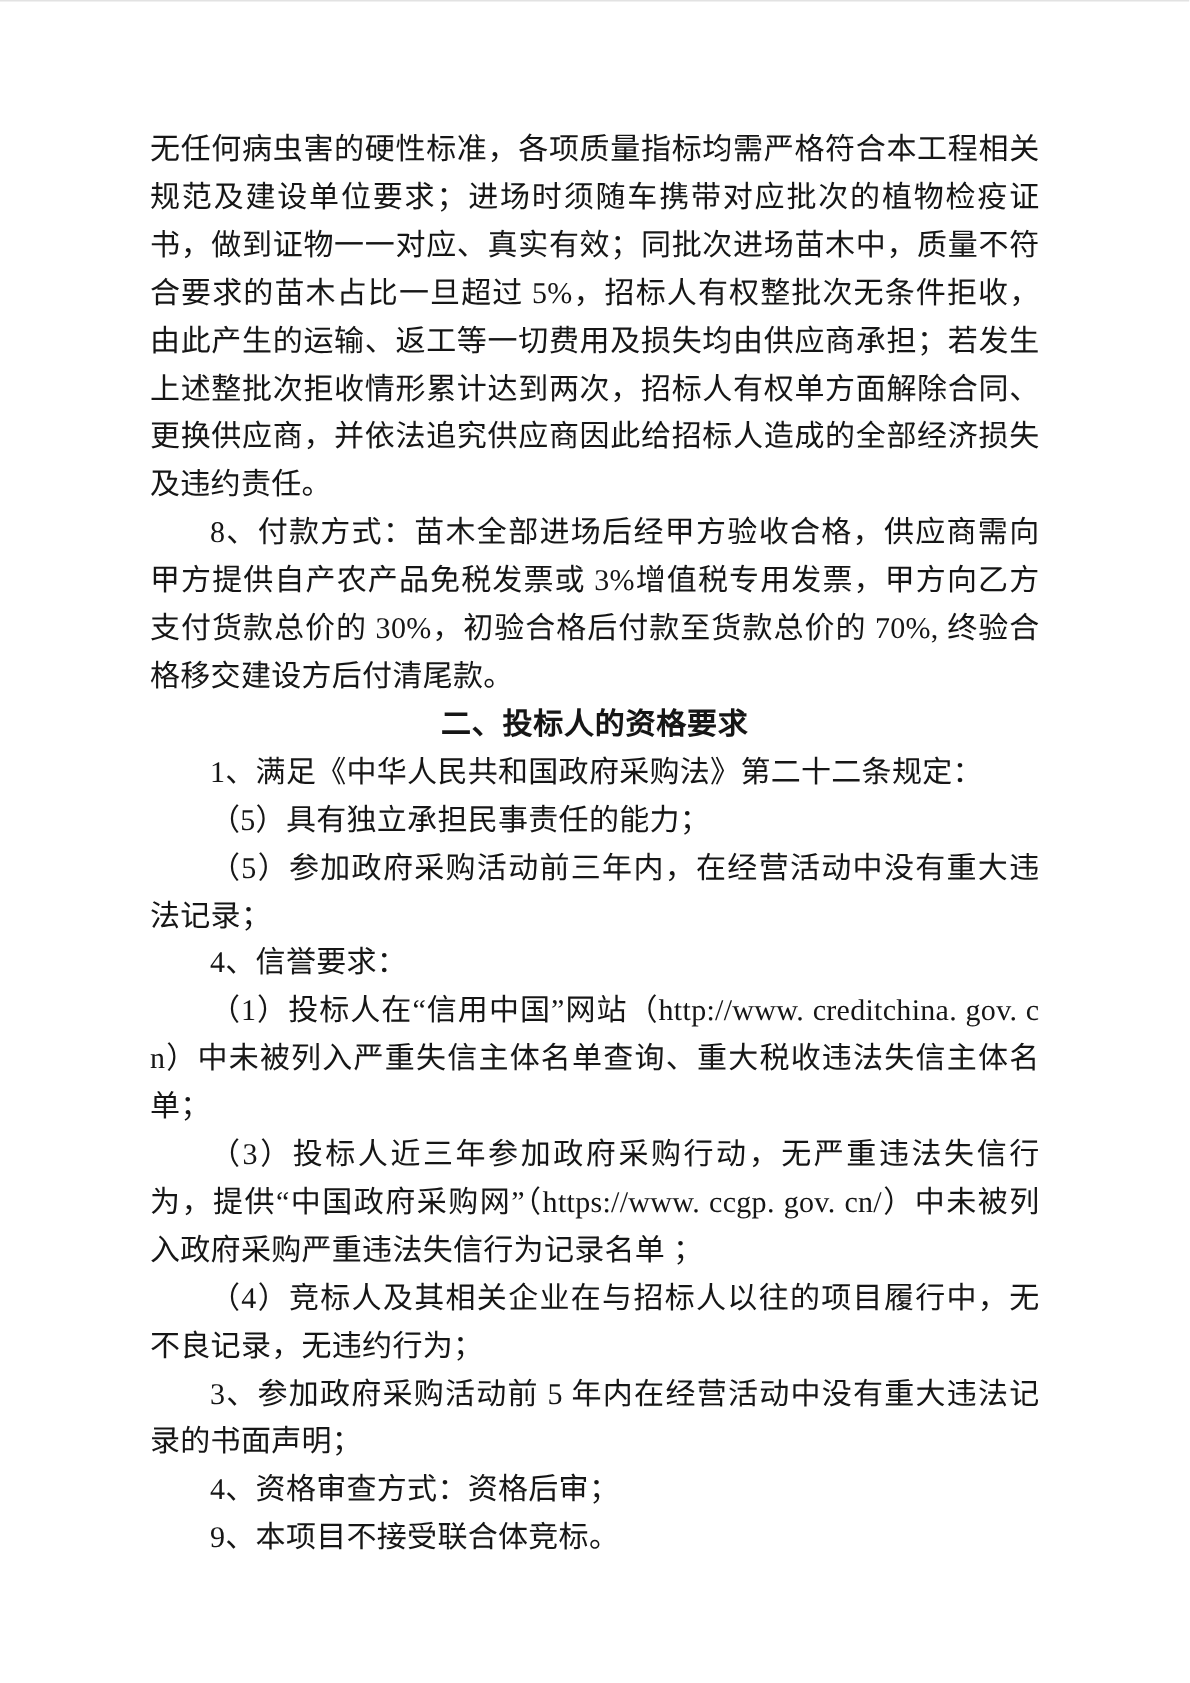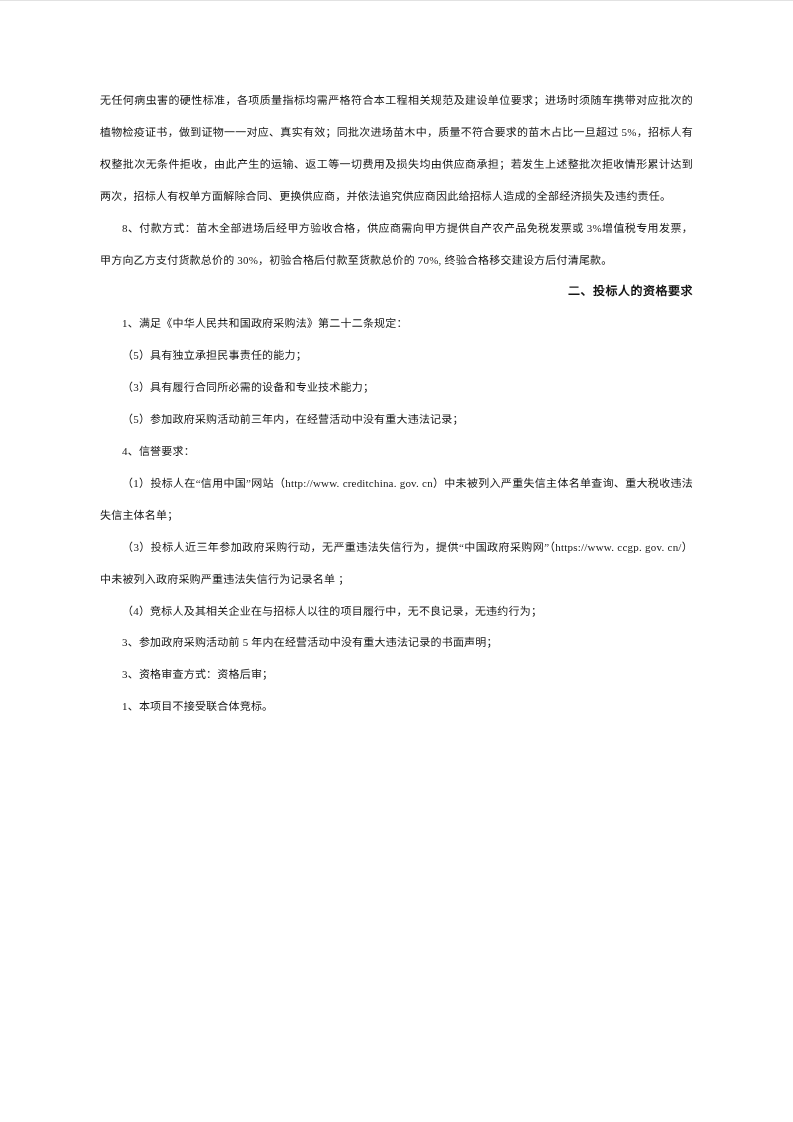--- a/index.html
+++ b/index.html
@@ -20,50 +20,49 @@
   }
   .content {
     position: absolute;
     left: 100px;
     top: 84px;
     width: 593px;
   }
   p.doc-par {
     margin: 0;
     padding: 0;
-    font-size: 11px;
+    font-size: 20px;
     line-height: 31.9px;
     text-align: justify;
     letter-spacing: 0.2px;
     word-break: break-all;
   }
   p.ind {
     text-indent: 2em;
   }
   p.heading {
     font-weight: bold;
-    font-size: 12px;
+    font-size: 20px;
     font-family: "Liberation Sans", "DejaVu Sans", sans-serif;
-    text-align: right;
+    text-align: center;
     letter-spacing: 0.5px;
   }
 </style>
 </head>
 <body>
 
 <div class="page">
   <div class="content">
     <p class="doc-par">无任何病虫害的硬性标准，各项质量指标均需严格符合本工程相关规范及建设单位要求；进场时须随车携带对应批次的植物检疫证书，做到证物一一对应、真实有效；同批次进场苗木中，质量不符合要求的苗木占比一旦超过 5%，招标人有权整批次无条件拒收，由此产生的运输、返工等一切费用及损失均由供应商承担；若发生上述整批次拒收情形累计达到两次，招标人有权单方面解除合同、更换供应商，并依法追究供应商因此给招标人造成的全部经济损失及违约责任。</p>
     <p class="doc-par ind">8、付款方式：苗木全部进场后经甲方验收合格，供应商需向甲方提供自产农产品免税发票或 3%增值税专用发票，甲方向乙方支付货款总价的 30%，初验合格后付款至货款总价的 70%, 终验合格移交建设方后付清尾款。</p>
     <p class="doc-par heading">二、投标人的资格要求</p>
     <p class="doc-par ind">1、满足《中华人民共和国政府采购法》第二十二条规定：</p>
     <p class="doc-par ind">（5）具有独立承担民事责任的能力；</p>
-    <p class="doc-par ind">（3）具有履行合同所必需的设备和专业技术能力；</p>
     <p class="doc-par ind">（5）参加政府采购活动前三年内，在经营活动中没有重大违法记录；</p>
     <p class="doc-par ind">4、信誉要求：</p>
     <p class="doc-par ind">（1）投标人在“信用中国”网站（http://www. creditchina. gov. cn）中未被列入严重失信主体名单查询、重大税收违法失信主体名单；</p>
     <p class="doc-par ind">（3）投标人近三年参加政府采购行动，无严重违法失信行为，提供“中国政府采购网”（https://www. ccgp. gov. cn/）中未被列入政府采购严重违法失信行为记录名单 ；</p>
     <p class="doc-par ind">（4）竞标人及其相关企业在与招标人以往的项目履行中，无不良记录，无违约行为；</p>
     <p class="doc-par ind">3、参加政府采购活动前 5 年内在经营活动中没有重大违法记录的书面声明；</p>
-    <p class="doc-par ind">3、资格审查方式：资格后审；</p>
-    <p class="doc-par ind">1、本项目不接受联合体竞标。</p>
+    <p class="doc-par ind">4、资格审查方式：资格后审；</p>
+    <p class="doc-par ind">9、本项目不接受联合体竞标。</p>
   </div>
 </div>
 
 </body></html>

